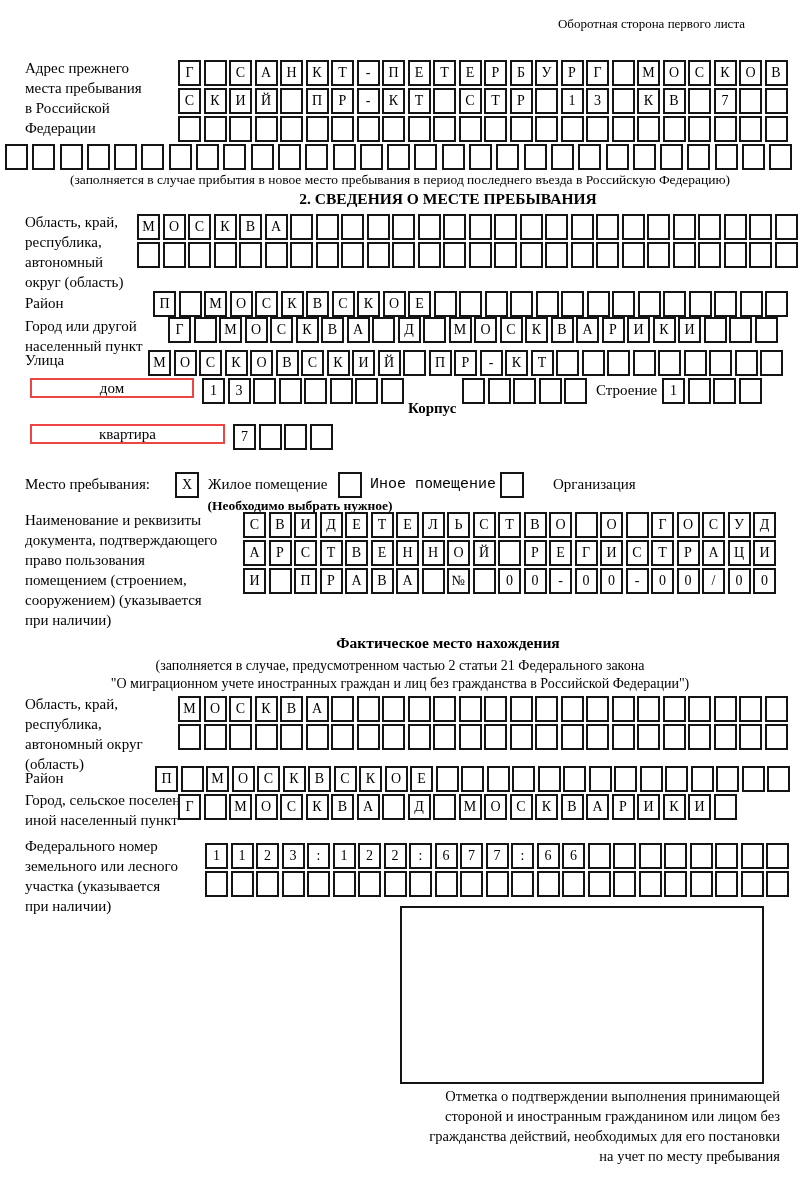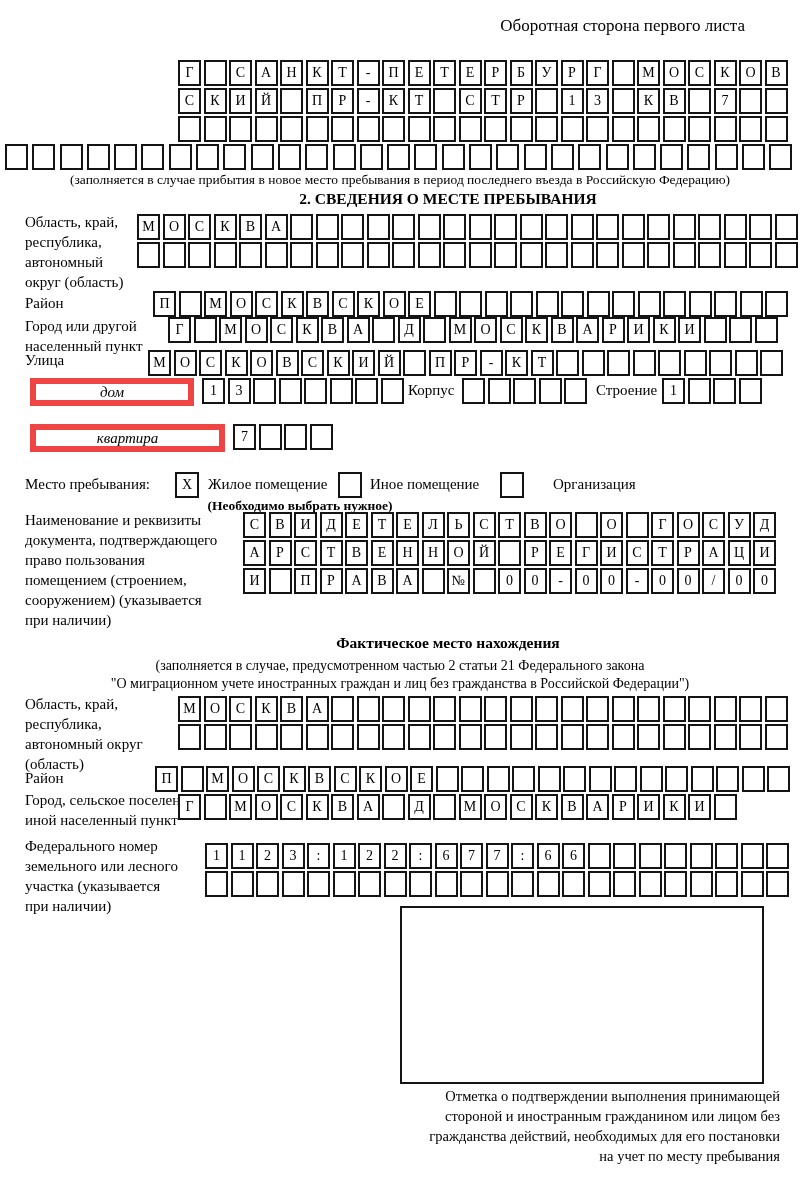--- a/index.html
+++ b/index.html
@@ -1,45 +1,49 @@
 <!DOCTYPE html>
 <html><head>
 <meta charset="utf-8">
 <style>
   html,body{margin:0;padding:0;background:#fff;}
   .page{position:relative;width:800px;height:1180px;background:#ffffff;
         font-family:"Liberation Serif",serif;color:#000;overflow:hidden;}
-  .corner{position:absolute;top:16px;right:55px;font-size:17px;}
+  .corner{position:absolute;top:16px;right:55px;font-size:13px;}
   .lbl{position:absolute;font-size:15px;line-height:20px;white-space:pre-line;}
   .title{position:absolute;left:0;width:100%;text-align:center;font-weight:bold;font-size:15.5px;padding-left:48px;}
   .note{position:absolute;font-size:13.5px;white-space:pre-line;}
   .note.center{text-align:center;font-weight:bold;}
   .fullnote{position:absolute;left:0;width:100%;text-align:center;font-size:13.5px;}
   .boxrow{position:absolute;display:flex;}
   .cb{box-sizing:border-box;flex:0 0 auto;width:23px;height:26px;border:2px solid #141414;
       margin-right:2.5px;display:flex;align-items:center;justify-content:center;
       font-size:14px;line-height:1;background:#fff;}
   .boxrow.wide .cb{margin-right:4.3px;}
-  .widebox{position:absolute;box-sizing:border-box;height:28px;border:6px solid #ef4444;
-      display:flex;align-items:center;justify-content:center;font-size:15px;background:#fff;font-style:italic;}
+  .widebox{position:absolute;box-sizing:border-box;height:20px;border:2px solid #ef4444;
+      display:flex;align-items:center;justify-content:center;font-size:15px;background:#fff;}
   .inline-lbl{position:absolute;font-size:15px;white-space:nowrap;}
   .chk{position:absolute;box-sizing:border-box;width:24px;height:26px;border:2px solid #141414;
       display:flex;align-items:center;justify-content:center;font-size:14px;background:#fff;}
   .stampbox{position:absolute;left:400px;top:906px;width:360px;height:174px;
       border:2px solid #141414;background:#fff;}
   .stampnote{position:absolute;left:390px;top:1086px;width:390px;text-align:right;
       font-size:14.5px;line-height:20px;white-space:pre-line;}
 </style>
 </head>
 <body>
 
 <div class="page">
 
   <div class="corner">Оборотная сторона первого листа</div>
 
+  <div class="lbl" style="left:25px;top:58px;width:155px;">Адрес прежнего
+места пребывания
+в Российской
+Федерации</div>
   <div class="boxrow" style="left:178px;top:60px;">
       <span class="cb">Г</span>
       <span class="cb"></span>
       <span class="cb">С</span>
       <span class="cb">А</span>
       <span class="cb">Н</span>
       <span class="cb">К</span>
       <span class="cb">Т</span>
       <span class="cb">-</span>
       <span class="cb">П</span>
@@ -298,21 +302,21 @@
   <div class="boxrow" style="left:202px;top:378px;">
       <span class="cb">1</span>
       <span class="cb">3</span>
       <span class="cb"></span>
       <span class="cb"></span>
       <span class="cb"></span>
       <span class="cb"></span>
       <span class="cb"></span>
       <span class="cb"></span>
     </div>
-  <div class="inline-lbl" style="left:408px;top:382px;">Корпус</div>
+  <div class="inline-lbl" style="left:408px;top:400px;font-weight:bold;">Корпус</div>
   <div class="boxrow" style="left:462px;top:378px;">
       <span class="cb"></span>
       <span class="cb"></span>
       <span class="cb"></span>
       <span class="cb"></span>
       <span class="cb"></span>
     </div>
   <div class="inline-lbl" style="left:596px;top:382px;">Строение</div>
   <div class="boxrow" style="left:662px;top:378px;">
       <span class="cb">1</span>
@@ -326,21 +330,21 @@
       <span class="cb">7</span>
       <span class="cb"></span>
       <span class="cb"></span>
       <span class="cb"></span>
     </div>
 
   <div class="inline-lbl" style="left:25px;top:476px;">Место пребывания:</div>
   <div class="chk" style="left:175px;top:472px;">X</div>
   <div class="inline-lbl" style="left:208px;top:476px;">Жилое помещение</div>
   <div class="chk" style="left:338px;top:472px;"></div>
-  <div class="inline-lbl" style="left:370px;top:476px;">Иное помещение</div>
+  <div class="inline-lbl" style="left:370px;top:476px;font-family:Liberation Mono, monospace;">Иное помещение</div>
   <div class="chk" style="left:500px;top:472px;"></div>
   <div class="inline-lbl" style="left:553px;top:476px;">Организация</div>
   <div class="note center" style="left:130px;top:498px;width:340px;">(Необходимо выбрать нужное)</div>
 
   <div class="lbl" style="left:25px;top:510px;width:230px;">Наименование и реквизиты
 документа, подтверждающего
 право пользования
 помещением (строением,
 сооружением) (указывается
 при наличии)</div>

